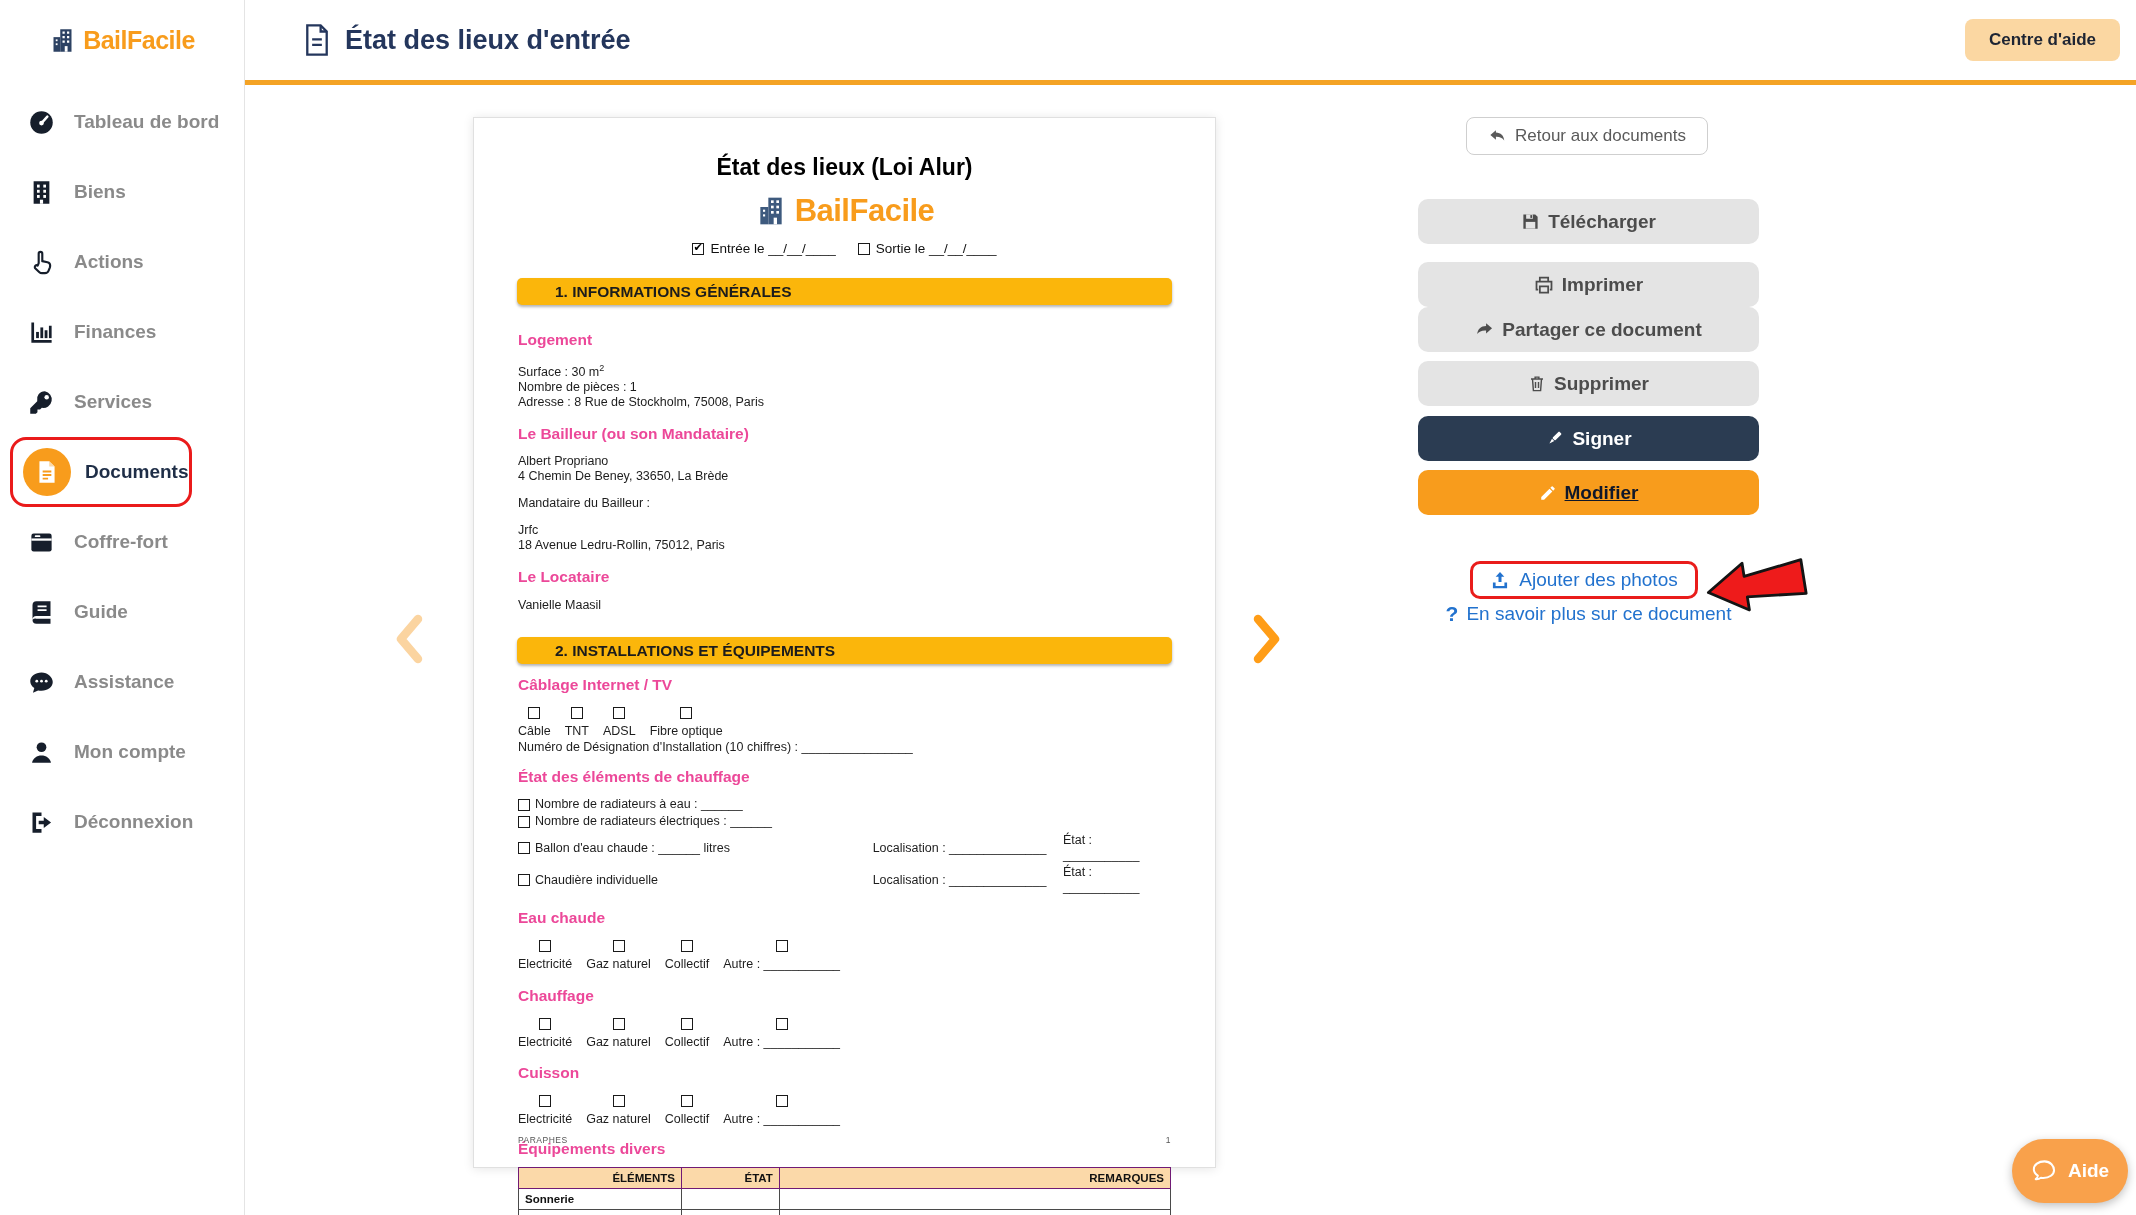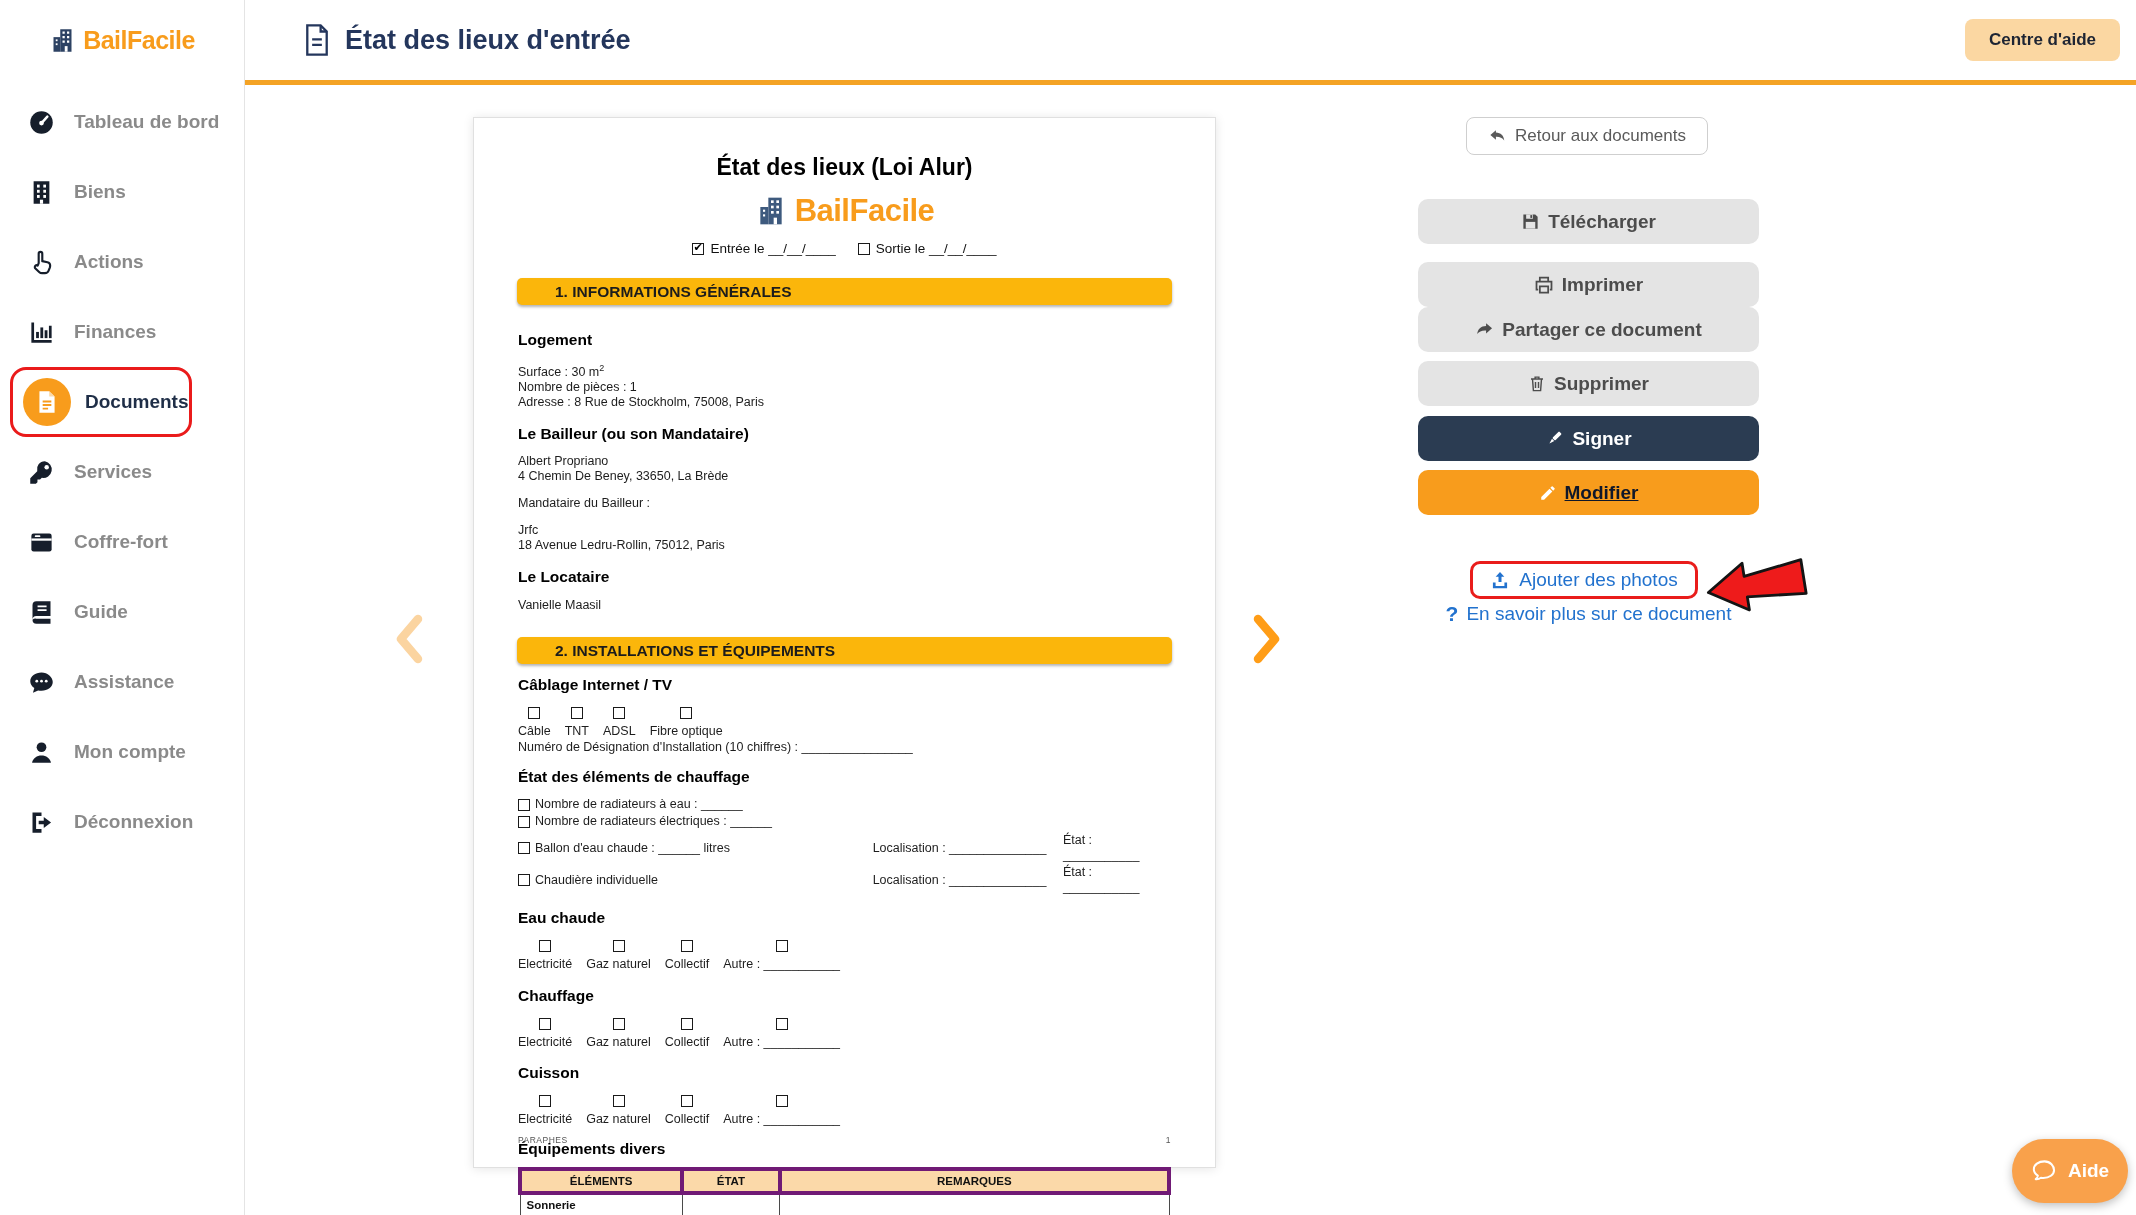--- a/index.html
+++ b/index.html
@@ -32,34 +32,34 @@
   .doc-page{position:absolute;left:473px;top:117px;width:743px;height:1051px;background:#fff;border:1px solid #e0e0e0;box-shadow:0 1px 10px rgba(0,0,0,.10);box-sizing:border-box;padding:0 44px;color:#1d1d1d;}
   .doc-title{margin-top:36px;text-align:center;font-size:23px;font-weight:bold;color:#000;}
   .doc-logo{margin-top:12px;display:flex;align-items:center;justify-content:center;gap:8px;}
   .doc-logo svg{width:32px;height:32px;}
   .doc-logo-text{font-size:31px;font-weight:bold;color:#F89C1C;letter-spacing:-0.5px;}
   .dateline{margin-top:12px;display:flex;align-items:center;justify-content:center;gap:6px;font-size:13.5px;color:#111;}
   .dateline .gap{width:10px;}
   .cb{display:inline-block;width:12px;height:12px;border:1.5px solid #1a1a1a;background:#fff;box-sizing:border-box;position:relative;flex:0 0 12px;}
   .cb.checked::after{content:"✔";position:absolute;left:0px;top:-3px;font-size:11px;font-weight:bold;color:#000;}
   .section-bar{margin-top:22px;margin-left:-1px;margin-right:-1px;height:27px;line-height:27px;background:#FBB60B;border-radius:5px;box-shadow:0 2px 3px rgba(0,0,0,.30);font-size:15.5px;font-weight:bold;color:#1c1c1c;padding-left:38px;}
-  .doc-h{font-size:15.5px;font-weight:bold;color:#000000;}
+  .doc-h{font-size:15.5px;font-weight:bold;color:#ec4899;}
   .doc-line{font-size:12.5px;line-height:15px;color:#1d1d1d;display:flex;align-items:center;gap:5px;}
   .doc-text{font-size:12.5px;line-height:15px;color:#1d1d1d;}
   .mt26{margin-top:26px;} .mt24{margin-top:24px;} .mt28{margin-top:12px;} .mt15{margin-top:15px;} .mt14{margin-top:14px;} .mt13{margin-top:13px;}
   .mt12{margin-top:12px;} .mt11{margin-top:11px;} .mt10{margin-top:12px;}
   .mt4{margin-top:4px;} .mt2{margin-top:2px;} .mt1{margin-top:1px;}
   sup{font-size:9px;}
   .cb-row{display:flex;align-items:center;gap:14px;}
   .cbi{display:flex;align-items:center;gap:5px;flex-direction:column;}
   .cols{display:flex;align-items:center;gap:0;}
   .col1{display:flex;align-items:center;gap:5px;width:358px;}
   .col2{width:192px;}
   .doc-table{width:100%;border-collapse:collapse;margin-top:9px;}
-  .doc-table th{background:#FBD9A9;border:4px solid #701a75;text-align:center;font-size:11.5px;padding:4px 6px;color:#111;}
+  .doc-table th{background:#FBD9A9;border:1px solid #701a75;text-align:right;font-size:11.5px;padding:4px 6px;color:#111;}
   .doc-table td{border:1px solid #4a4a4a;font-size:11.5px;font-weight:bold;padding:3px 6px;height:14px;color:#111;}
   .c-el{width:25%;} .c-et{width:15%;} .c-rm{width:60%;}
   .doc-footer{position:absolute;left:44px;right:44px;bottom:22px;display:flex;justify-content:space-between;font-size:8.5px;color:#555;letter-spacing:.5px;}
 
   
   .chev{position:absolute;cursor:pointer;background:none;border:none;padding:0;}
   .chev-left{left:394px;top:613px;}
   .chev-right{left:1252px;top:613px;}
 
   
@@ -144,41 +144,41 @@
             <svg viewBox="0 0 24 24" fill="currentColor">
               <path d="M3 3h2.4v15.6H21V21H3z"></path>
               <rect x="7.2" y="11.5" width="2.5" height="5.5"></rect>
               <rect x="11" y="7.5" width="2.5" height="9.5"></rect>
               <rect x="14.8" y="10" width="2.5" height="7"></rect>
               <rect x="18.6" y="6" width="2.4" height="11"></rect>
             </svg>
           </span>
         <span class="nav-label">Finances</span>
       </div>
+      <div class="nav-item">
+        <span class="nav-icon">
+            <svg viewBox="0 0 24 24" fill="currentColor">
+              <path d="M15 2a7 7 0 0 0-6.8 8.8L2 17v5h5l1.4-1.4v-2.3h2.3l1.6-1.6A7 7 0 1 0 15 2z"></path>
+              <circle cx="16.6" cy="7.4" r="2" fill="#fff"></circle>
+            </svg>
+          </span>
+        <span class="nav-label">Services</span>
+      </div>
+
       <div class="nav-item active">
         <span class="icon-circle">
           <svg viewBox="0 0 24 24">
               <path d="M5 2h9l5 5v15H5z" fill="#fff"></path>
               <path d="M14 2l5 5h-5z" fill="#fbd9a9"></path>
               <g stroke="#F89C1C" stroke-width="1.7">
                 <path d="M8 11.5h8M8 14.8h8M8 18.1h5"></path>
               </g>
             </svg>
         </span>
         <span class="nav-label">Documents</span>
-      </div>
-
-      <div class="nav-item">
-        <span class="nav-icon">
-            <svg viewBox="0 0 24 24" fill="currentColor">
-              <path d="M15 2a7 7 0 0 0-6.8 8.8L2 17v5h5l1.4-1.4v-2.3h2.3l1.6-1.6A7 7 0 1 0 15 2z"></path>
-              <circle cx="16.6" cy="7.4" r="2" fill="#fff"></circle>
-            </svg>
-          </span>
-        <span class="nav-label">Services</span>
       </div>
 
       <div class="nav-item">
         <span class="nav-icon">
             <svg viewBox="0 0 24 24" fill="currentColor">
               <rect x="3" y="4" width="18" height="16" rx="2"></rect>
               <rect x="3" y="8.4" width="18" height="2" fill="#fff"></rect>
               <rect x="6" y="5.6" width="5" height="1.6" rx="0.8" fill="#fff"></rect>
             </svg>
           </span>

